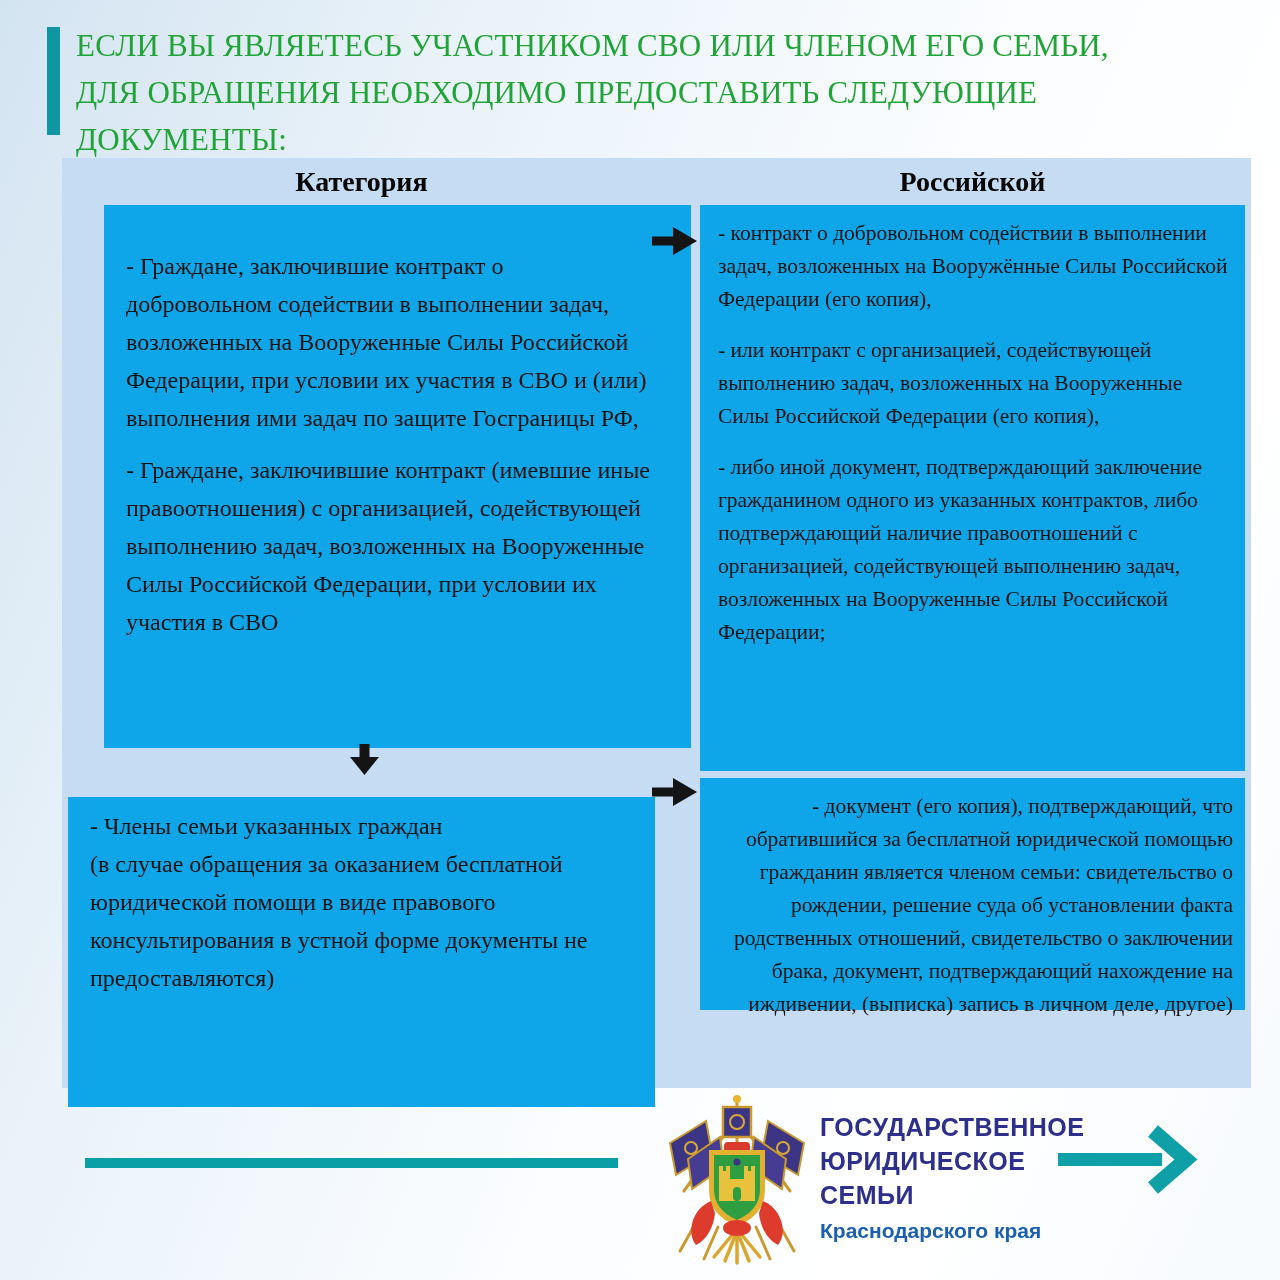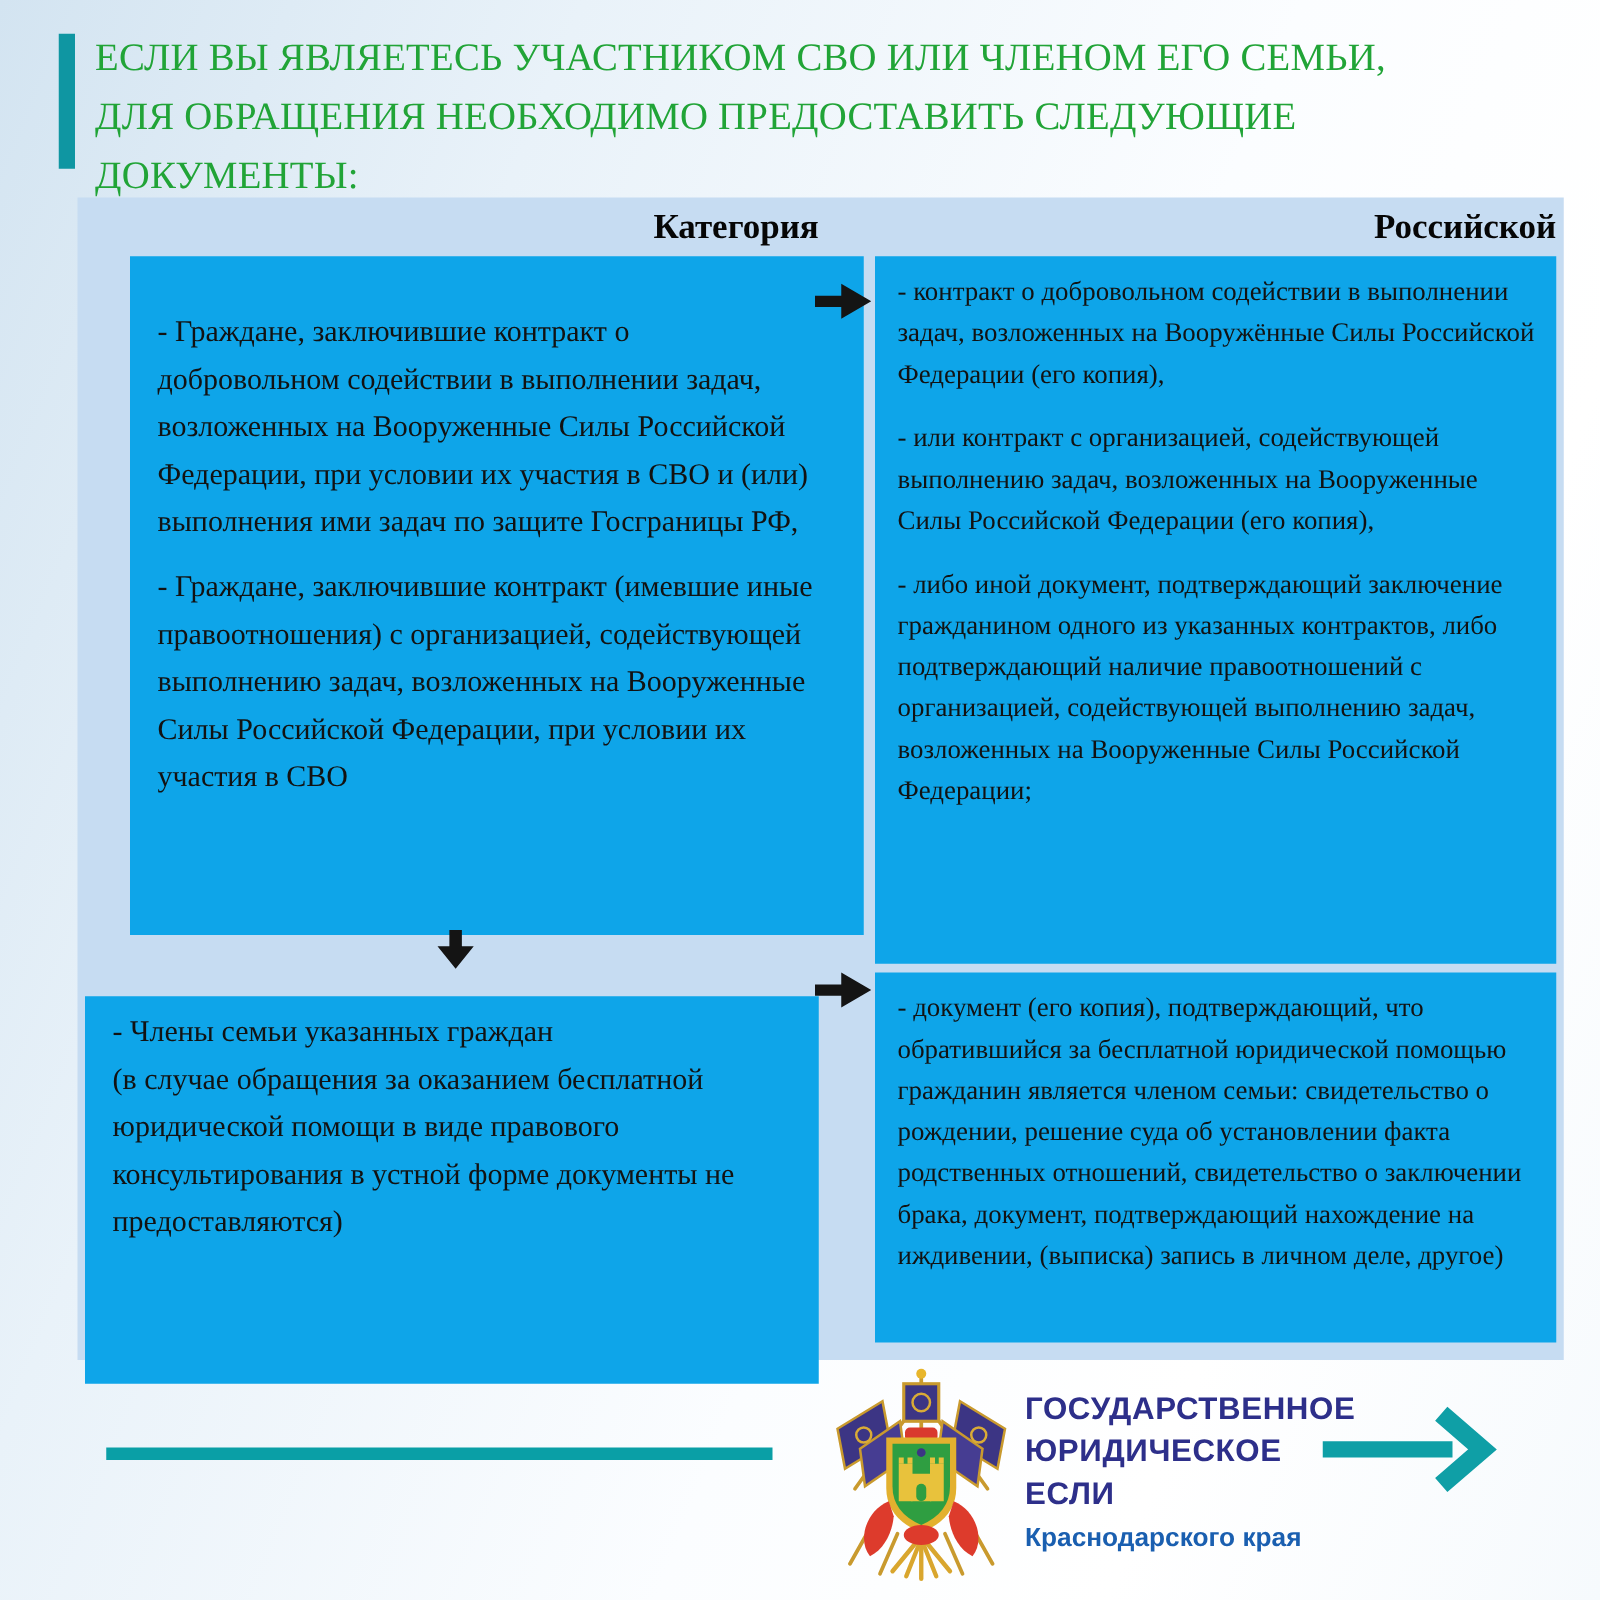--- a/index.html
+++ b/index.html
@@ -22,31 +22,31 @@
     font-size:31px;line-height:47px;font-weight:normal;
     color:#21a437;letter-spacing:.2px;
   }
   
   .panel{
     position:absolute;left:62px;top:158px;width:1189px;height:930px;
     background:#c6dcf2;
   }
   .col-header{
     position:absolute;top:8px;height:38px;
-    font-size:28px;font-weight:bold;color:#060606;text-align:right;
+    font-size:28px;font-weight:bold;color:#060606;text-align:center;
   }
   .col-header.cat{left:6px;width:587px;}
   .col-header.doc{left:638px;width:545px;}
   .cell{
     position:absolute;background:#0ea5e9;box-sizing:border-box;color:#121212;
   }
   .cell.r1c1{left:6px;top:47px;width:587px;height:543px;padding:42px 36px 0 22px;margin-left:36px;}
   .cell.r1c2{left:638px;top:47px;width:545px;height:566px;padding:12px 12px 0 18px;}
   .cell.r2c1{left:6px;top:595px;width:587px;height:310px;padding:10px 36px 0 22px;margin-top:44px;}
-  .cell.r2c2{left:638px;top:620px;width:545px;height:296px;padding:12px 12px 0 18px;}
+  .cell.r2c2{left:638px;top:620px;width:545px;height:232px;padding:12px 12px 0 18px;text-align:right;}
   .cell-left p{margin:0 0 14px;font-size:24px;line-height:38px;}
   .cell-left p.tight{margin:0;}
   .cell-right p{margin:0 0 18px;font-size:21.5px;line-height:33px;}
   .flow-arrow{position:absolute;}
   
   .footer-line{
     position:absolute;left:85px;top:1158px;width:533px;height:10px;
     background:#0a9fa6;
   }
   .emblem{position:absolute;left:662px;top:1093px;}
@@ -156,21 +156,21 @@
     </g>
 
     <path d="M49,108 C30,116 24,140 34,152 C46,146 52,132 53,120 Z" fill="#dd3b2c"></path>
     <path d="M101,108 C120,116 126,140 116,152 C104,146 98,132 97,120 Z" fill="#dd3b2c"></path>
     <ellipse cx="75" cy="135" rx="14" ry="8" fill="#dd3b2c"></ellipse>
   </svg>
 
   <div class="org-block">
     <div class="org-line">ГОСУДАРСТВЕННОЕ</div>
     <div class="org-line">ЮРИДИЧЕСКОЕ</div>
-    <div class="org-line">ЕСЛИ</div>
+    <div class="org-line">СЕМЬИ</div>
     <div class="org-region">Краснодарского края</div>
   </div>
 
   <svg class="teal-arrow" width="140" height="76" viewBox="0 0 140 76">
     <rect x="0" y="31" width="104" height="13" fill="#0f9fa6"></rect>
     <path d="M95,9 L128,37.5 L95,66" fill="none" stroke="#0f9fa6" stroke-width="15" stroke-linejoin="miter"></path>
   </svg>
 
 </div>
 

